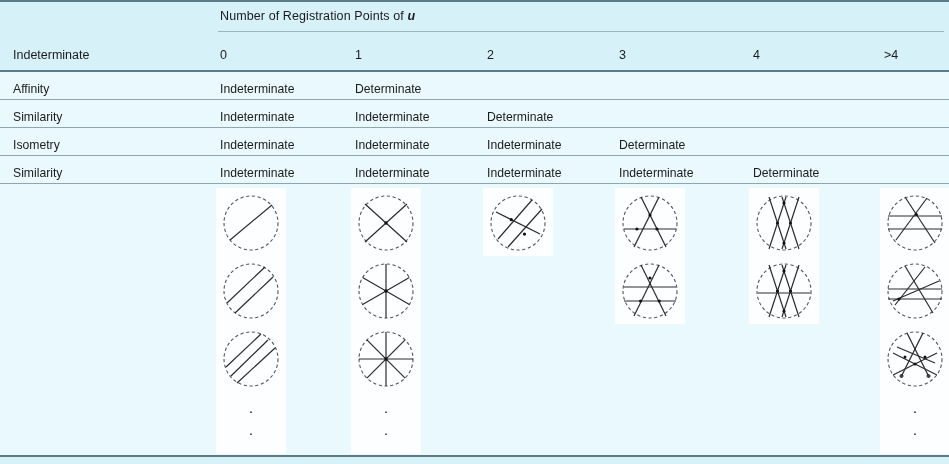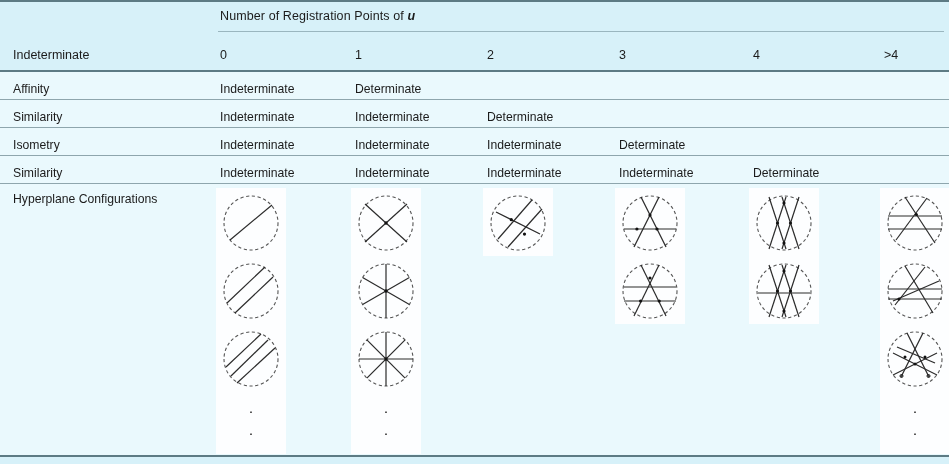--- a/index.html
+++ b/index.html
@@ -182,21 +182,20 @@
     <div class="row-label" style="top:166px">Similarity</div>
     <div class="cell" style="left:220px;top:166px">Indeterminate</div>
     <div class="cell" style="left:355px;top:166px">Indeterminate</div>
     <div class="cell" style="left:487px;top:166px">Indeterminate</div>
     <div class="cell" style="left:619px;top:166px">Indeterminate</div>
     <div class="cell" style="left:753px;top:166px">Determinate</div>
     <div class="cell" style="left:884px;top:166px"></div>
   </div>
   <div class="rule-thin" style="top:183px"></div>
 
-  <div class="row-label" style="top:192px">Hyperplane Configurations</div>
 
   <div class="fig-panel" style="left:216px;top:188px;width:70px;height:266px;"></div>
   <div class="fig-panel" style="left:351px;top:188px;width:70px;height:266px;"></div>
   <div class="fig-panel" style="left:483px;top:188px;width:70px;height:68px;"></div>
   <div class="fig-panel" style="left:615px;top:188px;width:70px;height:136px;"></div>
   <div class="fig-panel" style="left:749px;top:188px;width:70px;height:136px;"></div>
   <div class="fig-panel" style="left:880px;top:188px;width:70px;height:266px;"></div>
 
   <div class="fig-cell" style="left:219px;top:191px">
     <svg width="64" height="64" viewBox="0 0 64 64">

